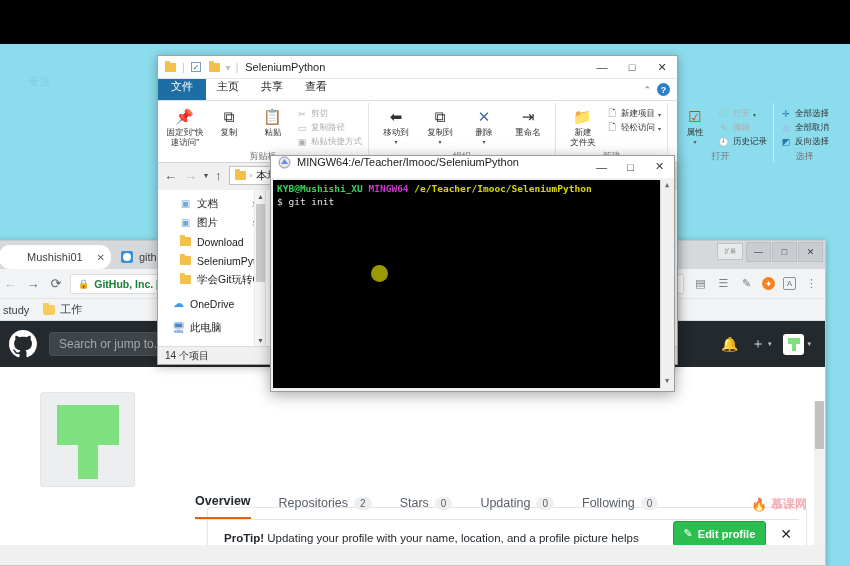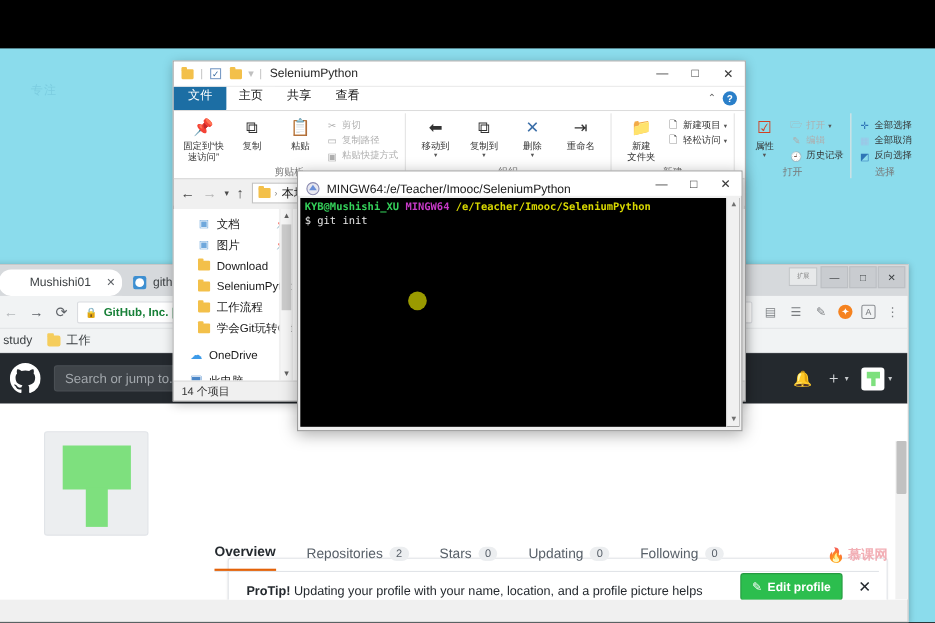--- a/index.html
+++ b/index.html
@@ -263,21 +263,21 @@
     font-size: 10px; color: #333;
   }
 
   
   .term {
     position: absolute; left: 270px; top: 155px; width: 405px; height: 237px;
     background: #f0f0f0; border: 1px solid #9c9c9c;
     box-shadow: 0 3px 14px rgba(0,0,0,.35);
   }
   .term-title {
-    height: 22px; background: #fff; display: flex; align-items: flex-end; padding-left: 7px; gap: 6px;
+    height: 22px; background: #fff; display: flex; align-items: flex-start; padding-left: 7px; gap: 6px;
     font-size: 11px; color: #1a1a1a;
   }
   .term-ico { width: 13px; height: 13px; }
   .term-winbtns { margin-left: auto; display: flex; }
   .term-winbtn { width: 29px; height: 21px; display:flex;align-items:center;justify-content:center;
                  font-size: 11px; color: #3a3a3a; }
   .term-body {
     position: absolute; left: 2px; right: 2px; top: 24px; bottom: 3px;
     background: #000; overflow: hidden;
     font-family: "DejaVu Sans Mono", "Liberation Mono", monospace;
@@ -654,26 +654,20 @@
         <div class="navrow ind">
           <span class="ni">
               <span class="folder-mini"></span>
             </span>
           <span>SeleniumPytho</span>
         </div>
         <div class="navrow ind">
           <span class="ni">
               <span class="folder-mini"></span>
             </span>
-          <span>工作流程</span>
-        </div>
-        <div class="navrow ind">
-          <span class="ni">
-              <span class="folder-mini"></span>
-            </span>
           <span>学会Git玩转Gith</span>
         </div>
         <div class="navrow" style="margin-top:5px;">
           <span class="ni" style="color:#3d9be9;font-size:11px;">☁</span>
           <span>OneDrive</span>
         </div>
         <div class="navrow" style="margin-top:5px;">
           <span class="ni" style="color:#4a86c8;font-size:10px;">🖥</span>
           <span>此电脑</span>
         </div>

